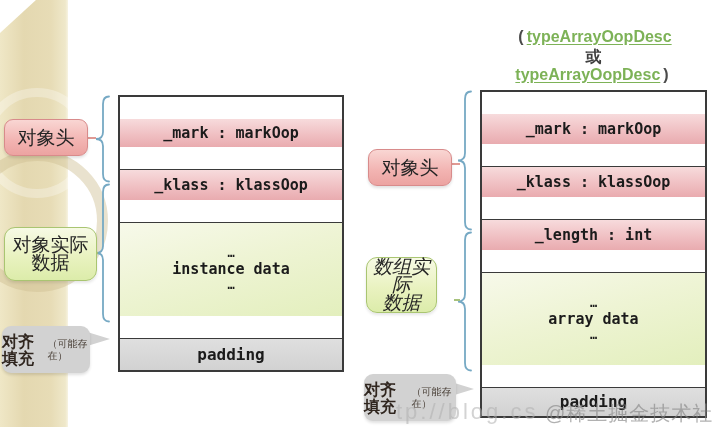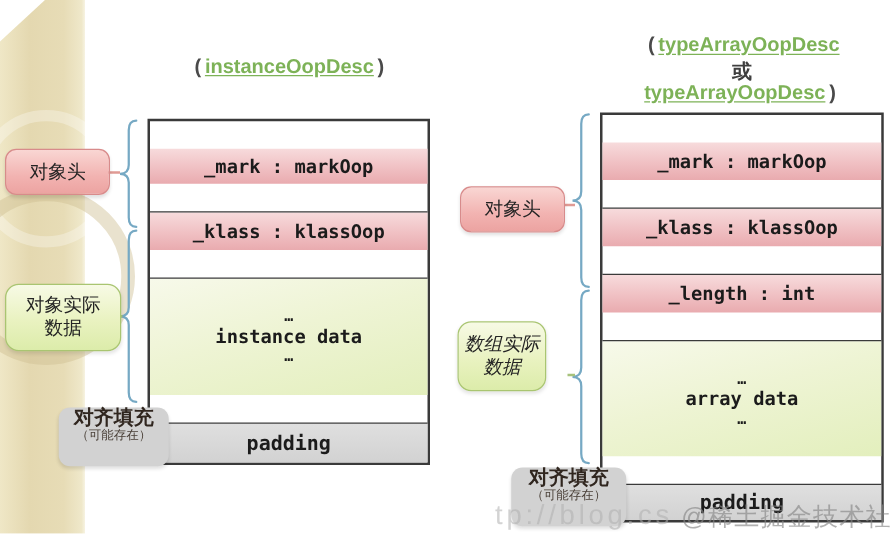--- a/index.html
+++ b/index.html
@@ -28,29 +28,29 @@
   .row + .row{border-top:1.6px solid #3a3a3a;}
   .row.pink{background:linear-gradient(180deg,#f7dbdc 0%,#f0c0c3 55%,#e9abaf 100%);}
   .row.green{background:linear-gradient(165deg,#f7f9ea 0%,#eef4d4 45%,#e3efbd 100%);
              flex-direction:column;justify-content:center;gap:2px;}
   .row.gray{background:linear-gradient(180deg,#dfdfdf,#d2d2d2);font-size:16px;}
   .dots{font-size:12px;line-height:10px;font-weight:700;}
   .dtext{font-size:15px;}
 
   .side-label{position:absolute;box-sizing:border-box;display:flex;flex-direction:column;
               align-items:center;justify-content:center;text-align:center;
-              font-size:15px;color:#242424;line-height:18px;}
+              font-size:19px;color:#242424;line-height:18px;}
   .side-label.pink{background:linear-gradient(180deg,#f9d6d3 0%,#f2b3b1 60%,#eca3a1 100%);
                    border:1.6px solid #d88b8b;border-radius:9px;box-shadow:0 2px 3px rgba(0,0,0,0.12);}
   .side-label.green{background:linear-gradient(180deg,#f7fae5 0%,#e9f2c0 55%,#dcecaa 100%);
                     border:1.6px solid #a9c571;border-radius:11px;box-shadow:0 2px 3px rgba(0,0,0,0.10);}
 
   .callout{position:absolute;background:#d2d2d2;border-radius:9px;box-sizing:border-box;
-           display:flex;flex-direction:column;align-items:center;justify-content:flex-start;
-           color:#30261f;box-shadow:0 2px 3px rgba(0,0,0,0.12);margin-left:45px;}
+           display:flex;flex-direction:row;align-items:center;justify-content:flex-start;
+           color:#30261f;box-shadow:0 2px 3px rgba(0,0,0,0.12);}
   .callout .big{font-size:16px;font-weight:600;line-height:17px;}
   .callout .small{font-size:10px;line-height:12px;color:#4a4038;}
   .pointer{position:absolute;width:0;height:0;border-top:8px solid transparent;
            border-bottom:8px solid transparent;border-left:26px solid #d2d2d2;}
 
   .connector{position:absolute;height:2px;}
   .connector.pink{background:#e09a94;}
   .connector.green{background:#a7c27c;}
 
   .brace{position:absolute;}
@@ -64,23 +64,20 @@
 <body>
 
 <div id="stage">
 
   <div class="strip">
     <div class="ring r1"></div>
     <div class="ring r2"></div>
     <div class="strip-notch"></div>
   </div>
 
-  <div class="dg-sub" style="left:118px;top:45px;width:227px;">
-    <span class="paren">(</span><span class="link">instanceOopDesc</span><span class="paren">)</span>
-  </div>
 
   <div class="memtable" style="left:118px;top:95px;width:226px;height:277px;">
     <div class="row pink" style="height:42px;">_mark : markOop</div>
     <div class="row pink" style="height:45px;">_klass : klassOop</div>
     <div class="row green" style="height:139px;">
       <span class="dots">…</span>
       <span class="dtext">instance data</span>
       <span class="dots">…</span>
     </div>
     <div class="row gray" style="height:47px;">padding</div>

